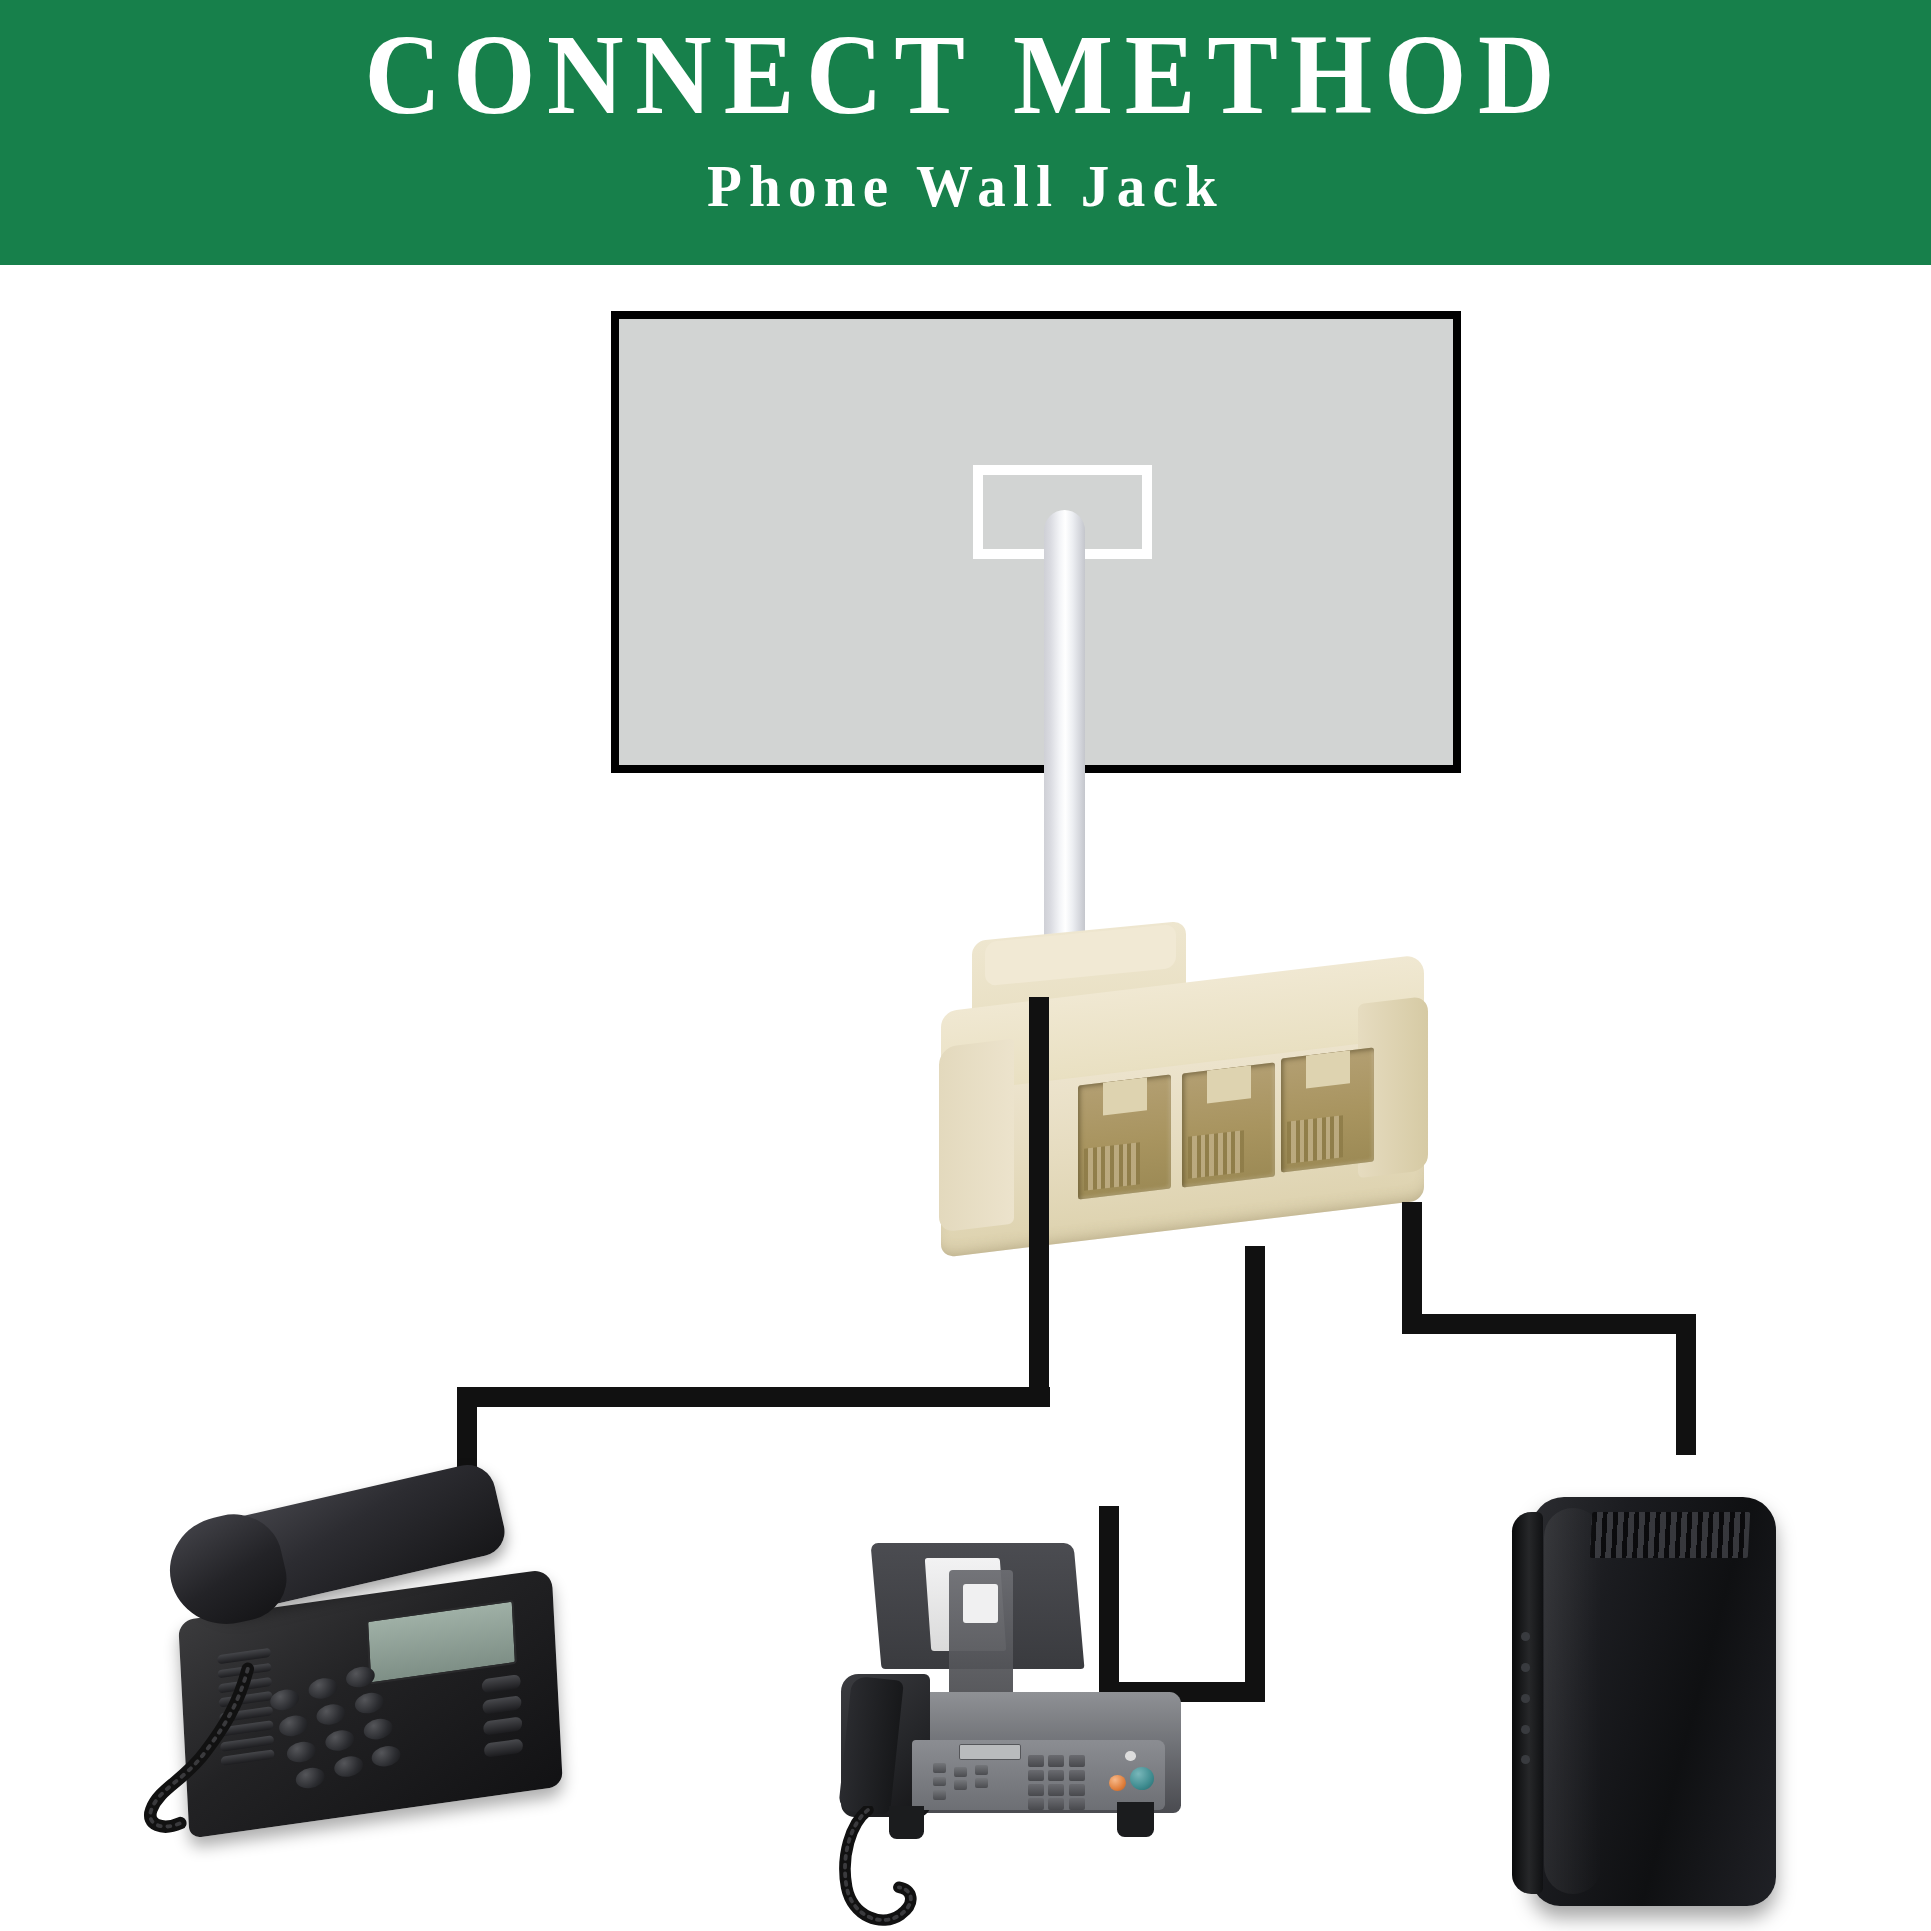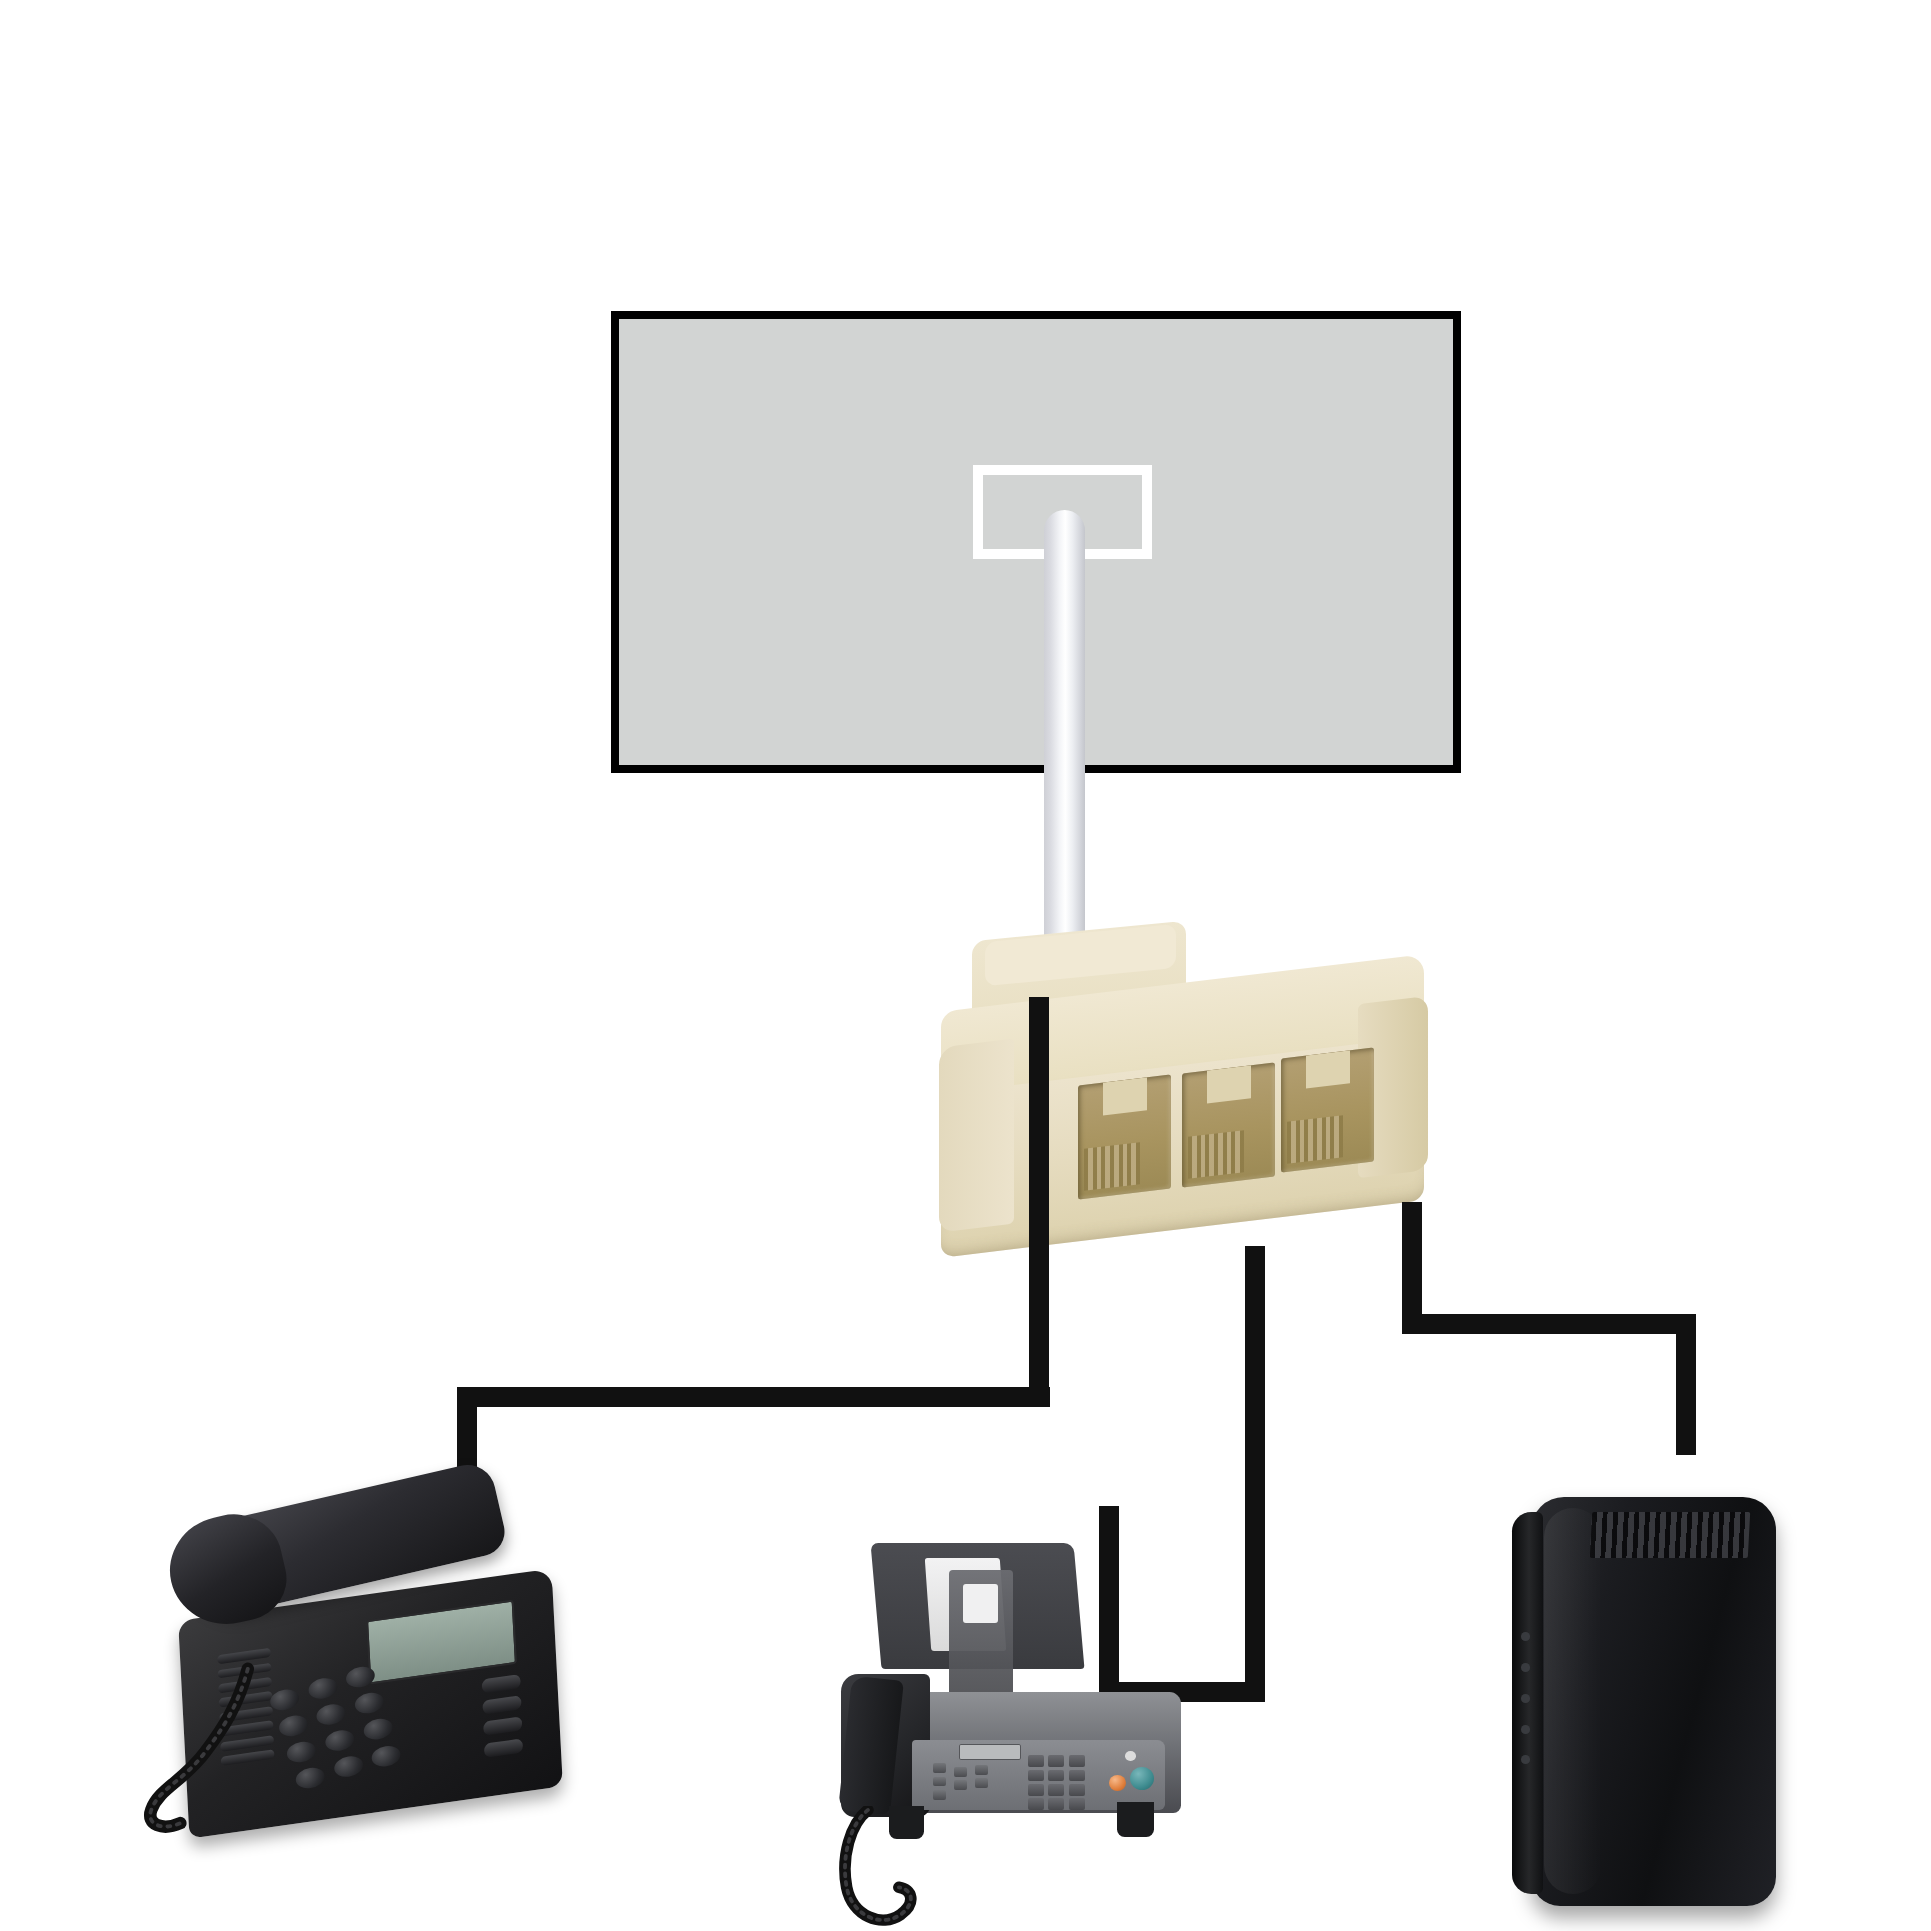--- a/index.html
+++ b/index.html
@@ -500,20 +500,24 @@
     height: 386px;
     background: linear-gradient(to right, rgba(255,255,255,0.07), rgba(255,255,255,0));
     border-radius: 29px;
   }
 </style>
 </head>
 <body>
 
 <div id="stage">
 
+  <div class="header-band">
+    <div class="header-title">CONNECT METHOD</div>
+    <div class="header-subtitle">Phone Wall Jack</div>
+  </div>
 
   <div class="wall-plate"></div>
   <div class="jack-socket-outline"></div>
 
   <div class="wall-cable"></div>
 
   <div class="splitter">
     <div class="sp-boss"></div>
     <div class="sp-boss-top"></div>
     <div class="sp-topface"></div>

